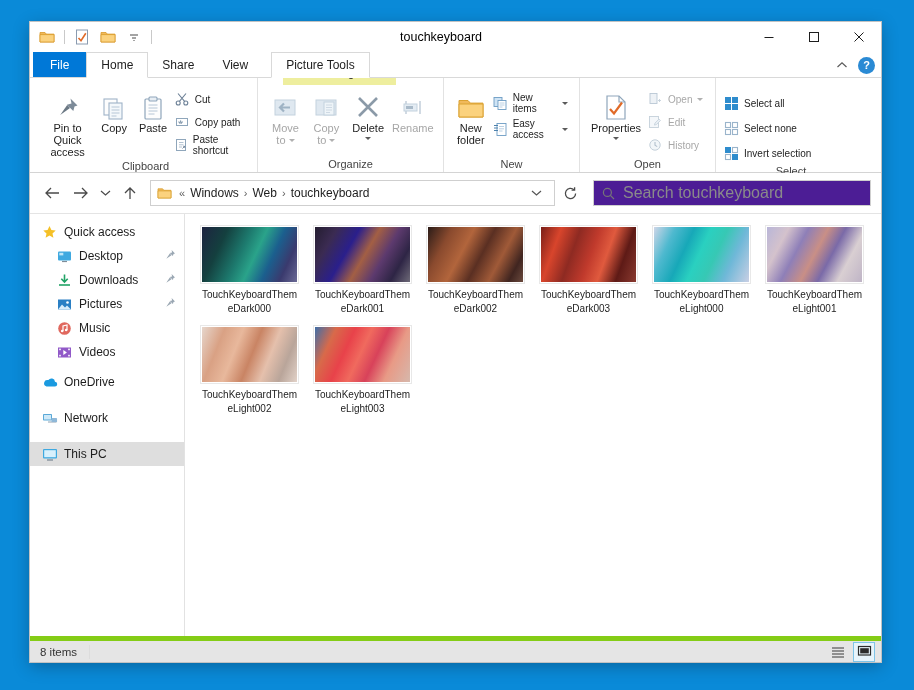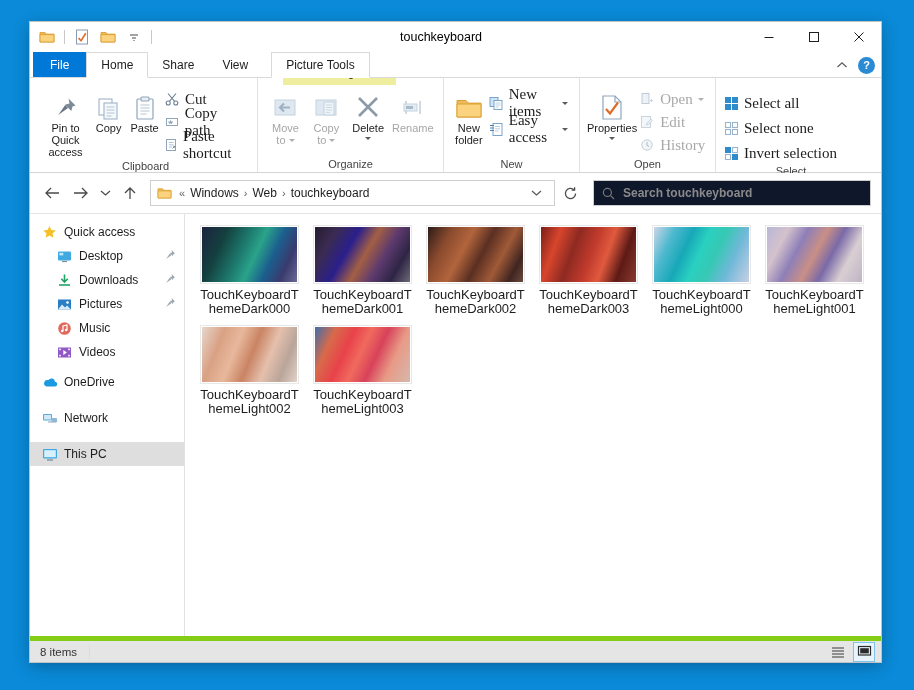--- a/index.html
+++ b/index.html
@@ -108,21 +108,21 @@
     width: 58px; display: flex; flex-direction: column;
     align-items: center; padding-top: 3px;
     font-size: 11px; color: #1d1d1d; text-align: center; line-height: 12px;
   }
   .bigbtn .gi { height: 34px; display: flex; align-items: flex-end; justify-content: center; }
   .bigbtn.dim { color: #a6a6a6; }
 
   .smallcol { display: flex; flex-direction: column; justify-content: center; padding-top: 4px; gap: 3px; }
   .smallbtn {
     display: flex; align-items: center; gap: 5px;
-    font-size: 15px; color: #1d1d1d; height: 20px; padding-right: 4px; font-family: Liberation Serif, serif;
+    font-size: 10px; color: #1d1d1d; height: 20px; padding-right: 4px;
   }
   .smallbtn .si { width: 16px; height: 16px; display: flex; align-items: center; justify-content: center; }
   .smallbtn.dim { color: #a8a8a8; }
   .caret-d { width: 0; height: 0; border-left: 3px solid transparent; border-right: 3px solid transparent; border-top: 3.5px solid #5a5a5a; }
   .caret-d.dim { border-top-color: #b0b0b0; }
 
   
   .addrrow {
     height: 40px; flex: none;
     display: flex; align-items: center;
@@ -139,23 +139,23 @@
     border: 1px solid #cfcfcf; background: #fff;
     display: flex; align-items: center; padding: 0 4px 0 6px;
     font-size: 12px; color: #1d1d1d;
   }
   .crumbs { display: flex; align-items: center; gap: 0; flex: 1; }
   .crumb { padding: 0 3px; }
   .crumb-sep { color: #5d5d5d; font-size: 11px; padding: 0 2px; }
   .chev { color: #555; font-size: 11px; }
   .searchbox {
     width: 278px; height: 26px; margin-left: 8px;
-    border: 1px solid #cfcfcf; background: #0f172a;
+    border: 1px solid #cfcfcf; background: #4c1d95;
     display: flex; align-items: center; gap: 8px; padding: 0 8px;
-    font-size: 12px; color: #8a8a8a; font-weight: bold;
+    font-size: 16px; color: #8a8a8a;
   }
 
   
   .content { flex: 1; display: flex; min-height: 0; border-top: 1px solid #e4e4e4; }
   .navpane {
     width: 155px; flex: none; background: #fff;
     border-right: 1px solid #e2e2e2;
     padding-top: 6px; overflow: hidden;
   }
   .navitem {
@@ -172,21 +172,21 @@
   .grid { display: flex; flex-wrap: wrap; align-content: flex-start; }
   .tile {
     width: 113px; margin: 0 0 10px 0;
     display: flex; flex-direction: column; align-items: center;
   }
   .thumb {
     width: 97px; height: 57px; border: 1px solid #ffffff;
     box-shadow: 0 0 0 1px #e8e8e8;
   }
   .tlabel {
-    margin-top: 5px; font-size: 13px; color: #1d1d1d;
+    margin-top: 5px; font-size: 10px; color: #1d1d1d;
     text-align: center; line-height: 14px; width: 100px;
     word-break: break-all;
   }
 
   
   .statusbar {
     height: 26px; flex: none; border-top: 5px solid #84cc16;
     display: flex; align-items: center; background: #e5e5e5;
     padding: 0 6px 0 10px; font-size: 11.5px; color: #333;
   }

